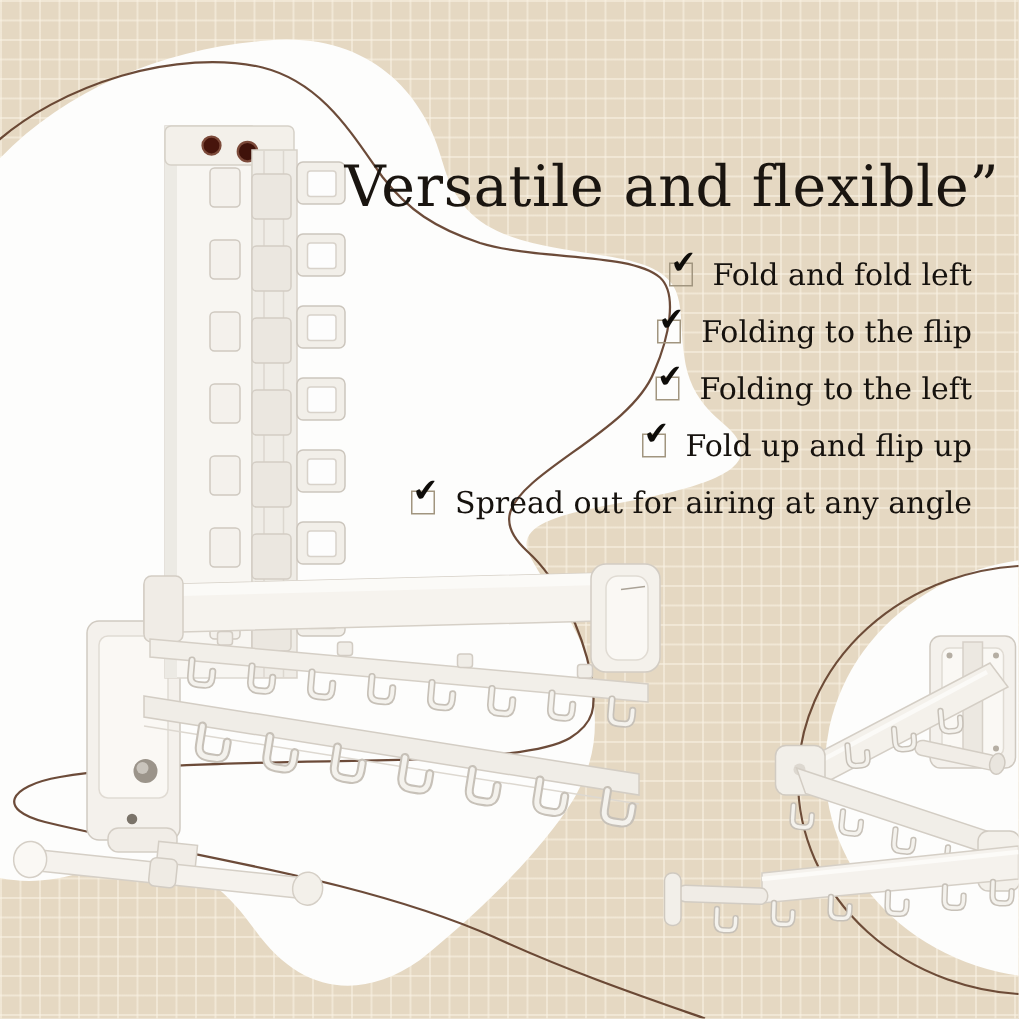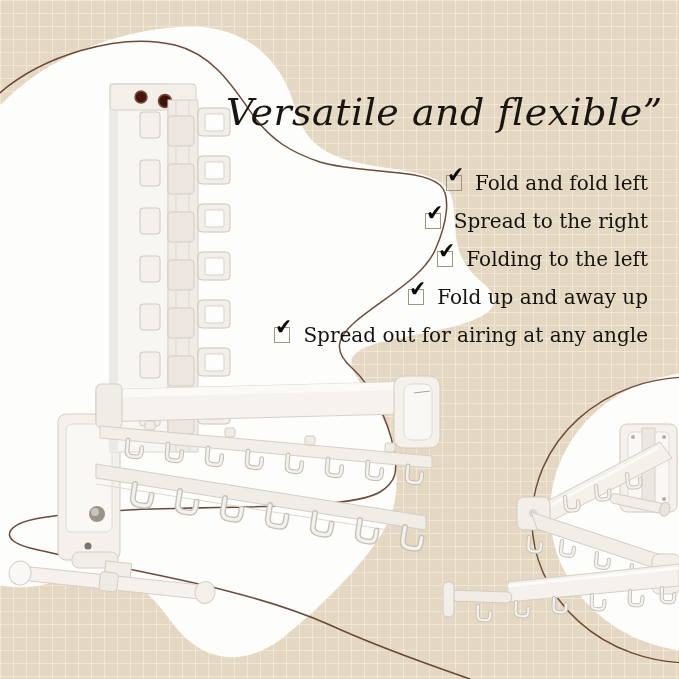--- a/index.html
+++ b/index.html
@@ -10,26 +10,25 @@
   .stage{
     position:absolute;inset:0;width:679px;height:679px;
     background-color:#e5d8c2;
     background-image:
       linear-gradient(to right, rgba(250,243,229,.55) 1px, transparent 1px),
       linear-gradient(to bottom, rgba(250,243,229,.55) 1px, transparent 1px);
     background-size:13px 13px;
   }
   svg.art{position:absolute;inset:0;display:block;}
   .title{
-    position:absolute;left:226px;top:90px;width:444px;height:54px;
-    margin:0;text-align:left;
+    position:absolute;left:226px;top:102px;width:444px;height:54px;
+    margin:0;text-align:center;
     font-size:38px;font-weight:500;color:#1a1510;letter-spacing:.5px;
     font-family:"DejaVu Serif","Liberation Serif",serif;
     white-space:nowrap;
-    font-style:italic;
   }
   .features{
     position:absolute;top:172px;right:31px;margin:0;padding:0;
     list-style:none;display:flex;flex-direction:column;align-items:flex-end;
   }
   .features li{
     display:flex;align-items:center;gap:13px;
     height:22px;margin-bottom:16px;
     font-size:20px;color:#16120e;white-space:nowrap;
   }
@@ -234,33 +233,33 @@
     <li>
       <span class="cb">
           <i class="tick">✔</i>
         </span>
       <span>Fold and fold left</span>
     </li>
     <li>
       <span class="cb">
           <i class="tick">✔</i>
         </span>
-      <span>Spread to the right</span>
+      <span>Folding to the flip</span>
     </li>
     <li>
       <span class="cb">
           <i class="tick">✔</i>
         </span>
       <span>Folding to the left</span>
     </li>
     <li>
       <span class="cb">
           <i class="tick">✔</i>
         </span>
-      <span>Fold up and away up</span>
+      <span>Fold up and flip up</span>
     </li>
     <li>
       <span class="cb">
           <i class="tick">✔</i>
         </span>
       <span>Spread out for airing at any angle</span>
     </li>
   </ul>
 
 </div>

